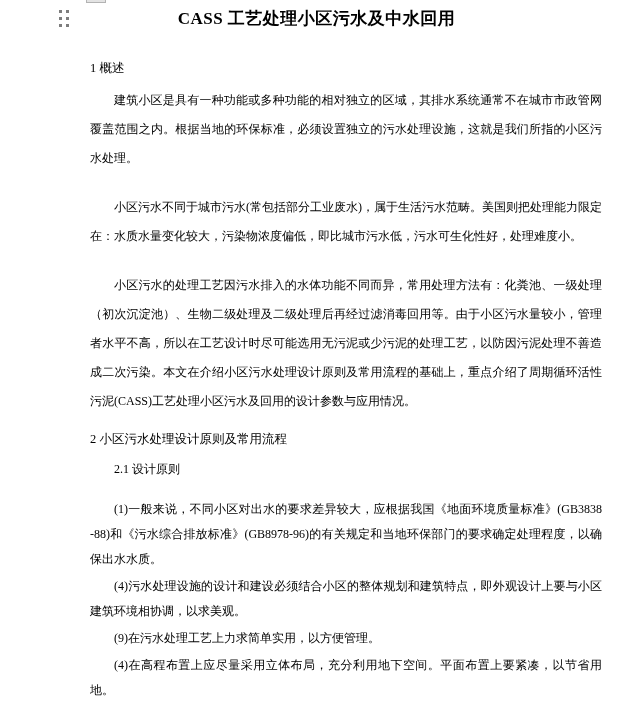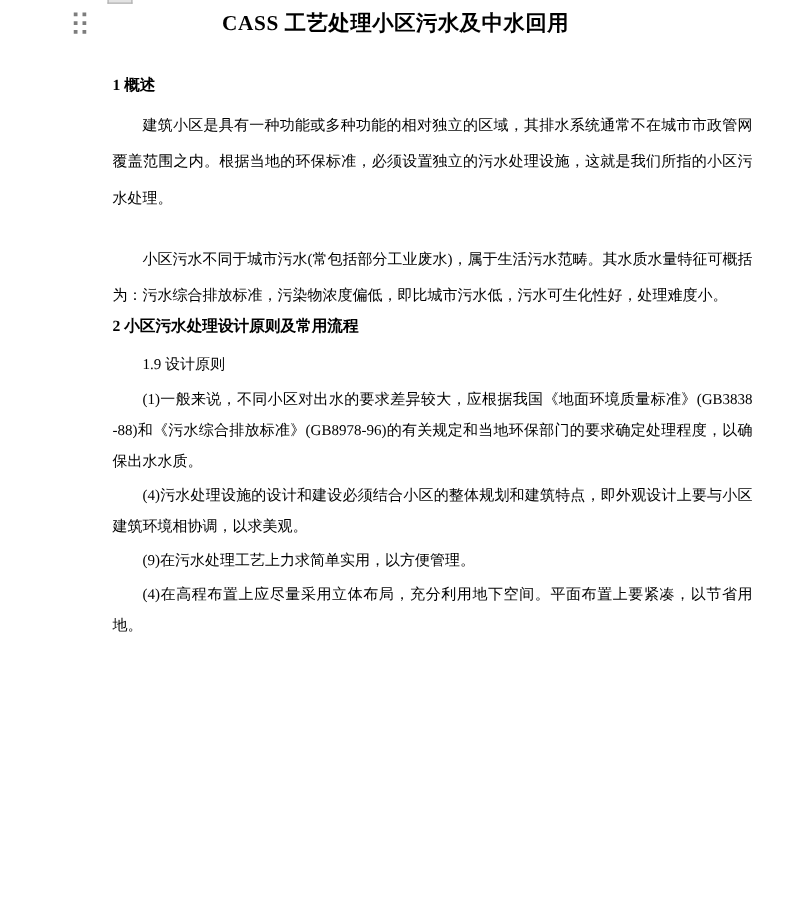--- a/index.html
+++ b/index.html
@@ -55,26 +55,26 @@
     letter-spacing: 0.5px;
     line-height: 26px;
   }
 
   .content {
     padding: 0 31px 0 90px;
   }
 
   h2.sec-heading {
     font-size: 12.5px;
-    font-weight: bold;
+    font-weight: normal;
     margin: 28px 0 0 0;
     line-height: 16px;
   }
   h2.sec-heading.second {
-    margin-top: 2px;
+    margin-top: 15px;
   }
 
   p.body-para {
     font-size: 12px;
     line-height: 29px;
     text-align: justify;
     text-indent: 2em;
     margin: 20px 0 0 0;
   }
   p.body-para.first {
@@ -90,21 +90,21 @@
   }
 
   p.item-para {
     font-size: 12px;
     line-height: 25px;
     text-align: justify;
     text-indent: 2em;
     margin: 2px 0 0 0;
   }
   p.item-para.first {
-    margin-top: 1px;
+    margin-top: 13px;
   }
 </style>
 </head>
 <body>
 
 <div class="top-artifact"></div>
 
 <div class="drag-handle" title="">
   <i></i>
     <i></i>
@@ -114,24 +114,25 @@
     <i></i>
 </div>
 
 <h1 class="doc-title">CASS 工艺处理小区污水及中水回用</h1>
 
 <div class="content">
 
   <h2 class="sec-heading">1 概述</h2>
 
   <p class="body-para first">建筑小区是具有一种功能或多种功能的相对独立的区域，其排水系统通常不在城市市政管网覆盖范围之内。根据当地的环保标准，必须设置独立的污水处理设施，这就是我们所指的小区污水处理。</p>
-  <p class="body-para">小区污水不同于城市污水(常包括部分工业废水)，属于生活污水范畴。其水质水量特征可概括为：污水综合排放标准，污染物浓度偏低，即比城市污水低，污水可生化性好，处理难度小。</p>
+  <p class="body-para">小区污水不同于城市污水(常包括部分工业废水)，属于生活污水范畴。美国则把处理能力限定在：水质水量变化较大，污染物浓度偏低，即比城市污水低，污水可生化性好，处理难度小。</p>
+  <p class="body-para">小区污水的处理工艺因污水排入的水体功能不同而异，常用处理方法有：化粪池、一级处理（初次沉淀池）、生物二级处理及二级处理后再经过滤消毒回用等。由于小区污水量较小，管理者水平不高，所以在工艺设计时尽可能选用无污泥或少污泥的处理工艺，以防因污泥处理不善造成二次污染。本文在介绍小区污水处理设计原则及常用流程的基础上，重点介绍了周期循环活性污泥(CASS)工艺处理小区污水及回用的设计参数与应用情况。</p>
 
   <h2 class="sec-heading second">2 小区污水处理设计原则及常用流程</h2>
 
-  <p class="sub-heading">1.9 设计原则</p>
+  <p class="sub-heading">2.1 设计原则</p>
 
   <p class="item-para first">(1)一般来说，不同小区对出水的要求差异较大，应根据我国《地面环境质量标准》(GB3838 -88)和《污水综合排放标准》(GB8978-96)的有关规定和当地环保部门的要求确定处理程度，以确保出水水质。</p>
   <p class="item-para">(4)污水处理设施的设计和建设必须结合小区的整体规划和建筑特点，即外观设计上要与小区建筑环境相协调，以求美观。</p>
   <p class="item-para">(9)在污水处理工艺上力求简单实用，以方便管理。</p>
   <p class="item-para">(4)在高程布置上应尽量采用立体布局，充分利用地下空间。平面布置上要紧凑，以节省用地。</p>
 
 </div>
 
 </body></html>

